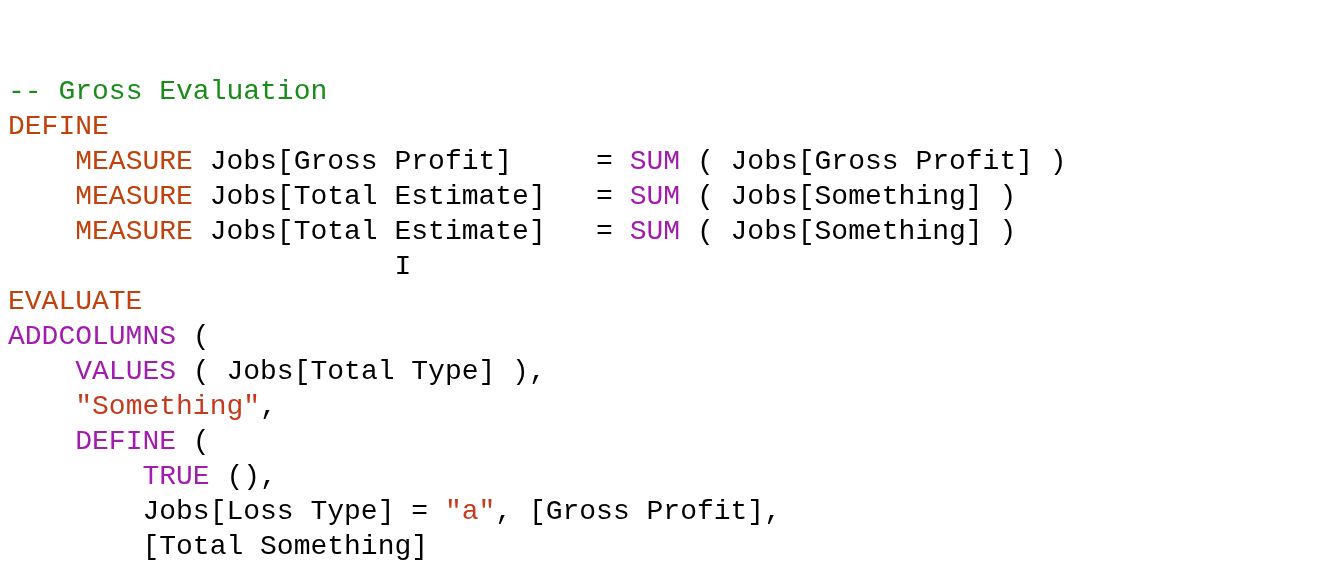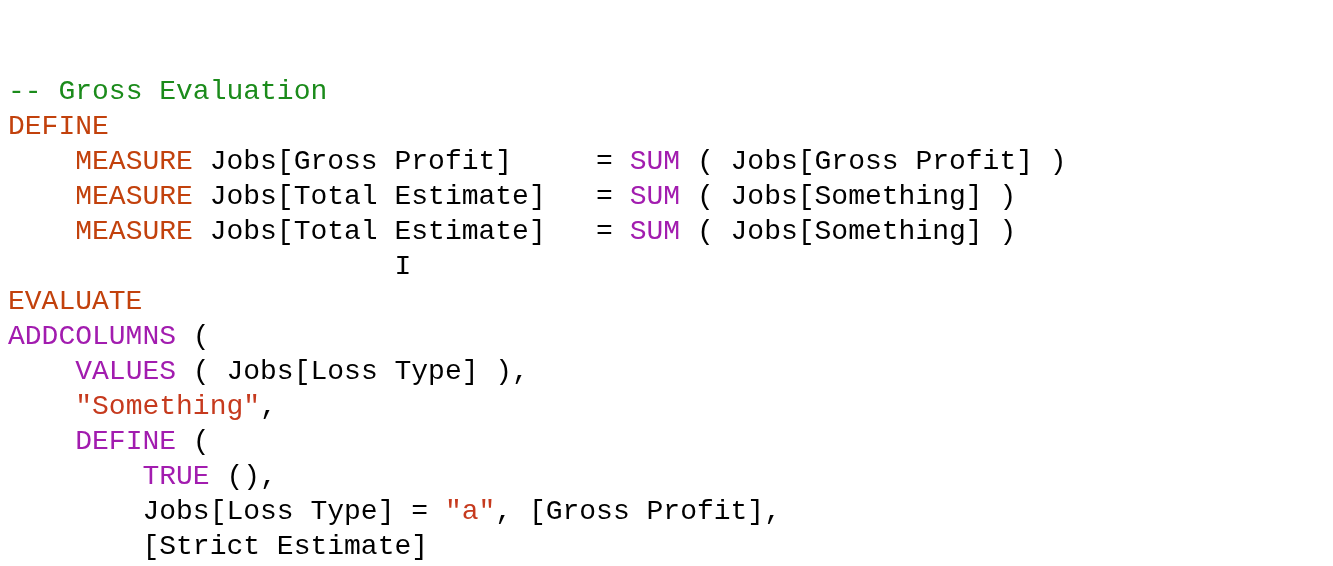--- a/index.html
+++ b/index.html
@@ -23,21 +23,21 @@
 <body>
 
 <div class="block"><span><span class="comment">-- </span><span class="comment">Gross Evaluation</span></span>
 <span class="keyword">DEFINE</span>
 <span><span class="default">    </span><span class="keyword">MEASURE</span><span class="default"> Jobs[Gross Profit]     = </span><span class="func">SUM</span><span class="default"> ( Jobs[Gross Profit] )</span></span>
 <span><span class="default">    </span><span class="keyword">MEASURE</span><span class="default"> Jobs[Total Estimate]   = </span><span class="func">SUM</span><span class="default"> ( Jobs[Something] )</span></span>
 <span><span class="default">    </span><span class="keyword">MEASURE</span><span class="default"> Jobs[Total Estimate]   = </span><span class="func">SUM</span><span class="default"> ( Jobs[Something] )</span></span>
 <span><span class="default">                       </span><span>I</span></span>
 <span class="keyword">EVALUATE</span>
 <span><span class="func">ADDCOLUMNS</span><span class="default"> (</span></span>
-<span><span class="default">    </span><span class="func">VALUES</span><span class="default"> ( Jobs[Loss Type] ),</span></span>
+<span><span class="default">    </span><span class="func">VALUES</span><span class="default"> ( Jobs[Total Type] ),</span></span>
 <span><span class="default">    </span><span class="string">"Something"</span><span class="default">,</span></span>
 <span><span class="default">    </span><span class="func">DEFINE</span><span class="default"> (</span></span>
 <span><span class="default">        </span><span class="func">TRUE</span><span class="default"> (),</span></span>
 <span><span class="default">        </span><span class="default">Jobs[Loss Type] = </span><span class="string">"a"</span><span class="default">, [Gross Profit],</span></span>
-<span><span class="default">        </span><span class="default">[Strict Estimate]</span></span>
+<span><span class="default">        </span><span class="default">[Total Something]</span></span>
 
 </div>
 
 
 </body></html>

